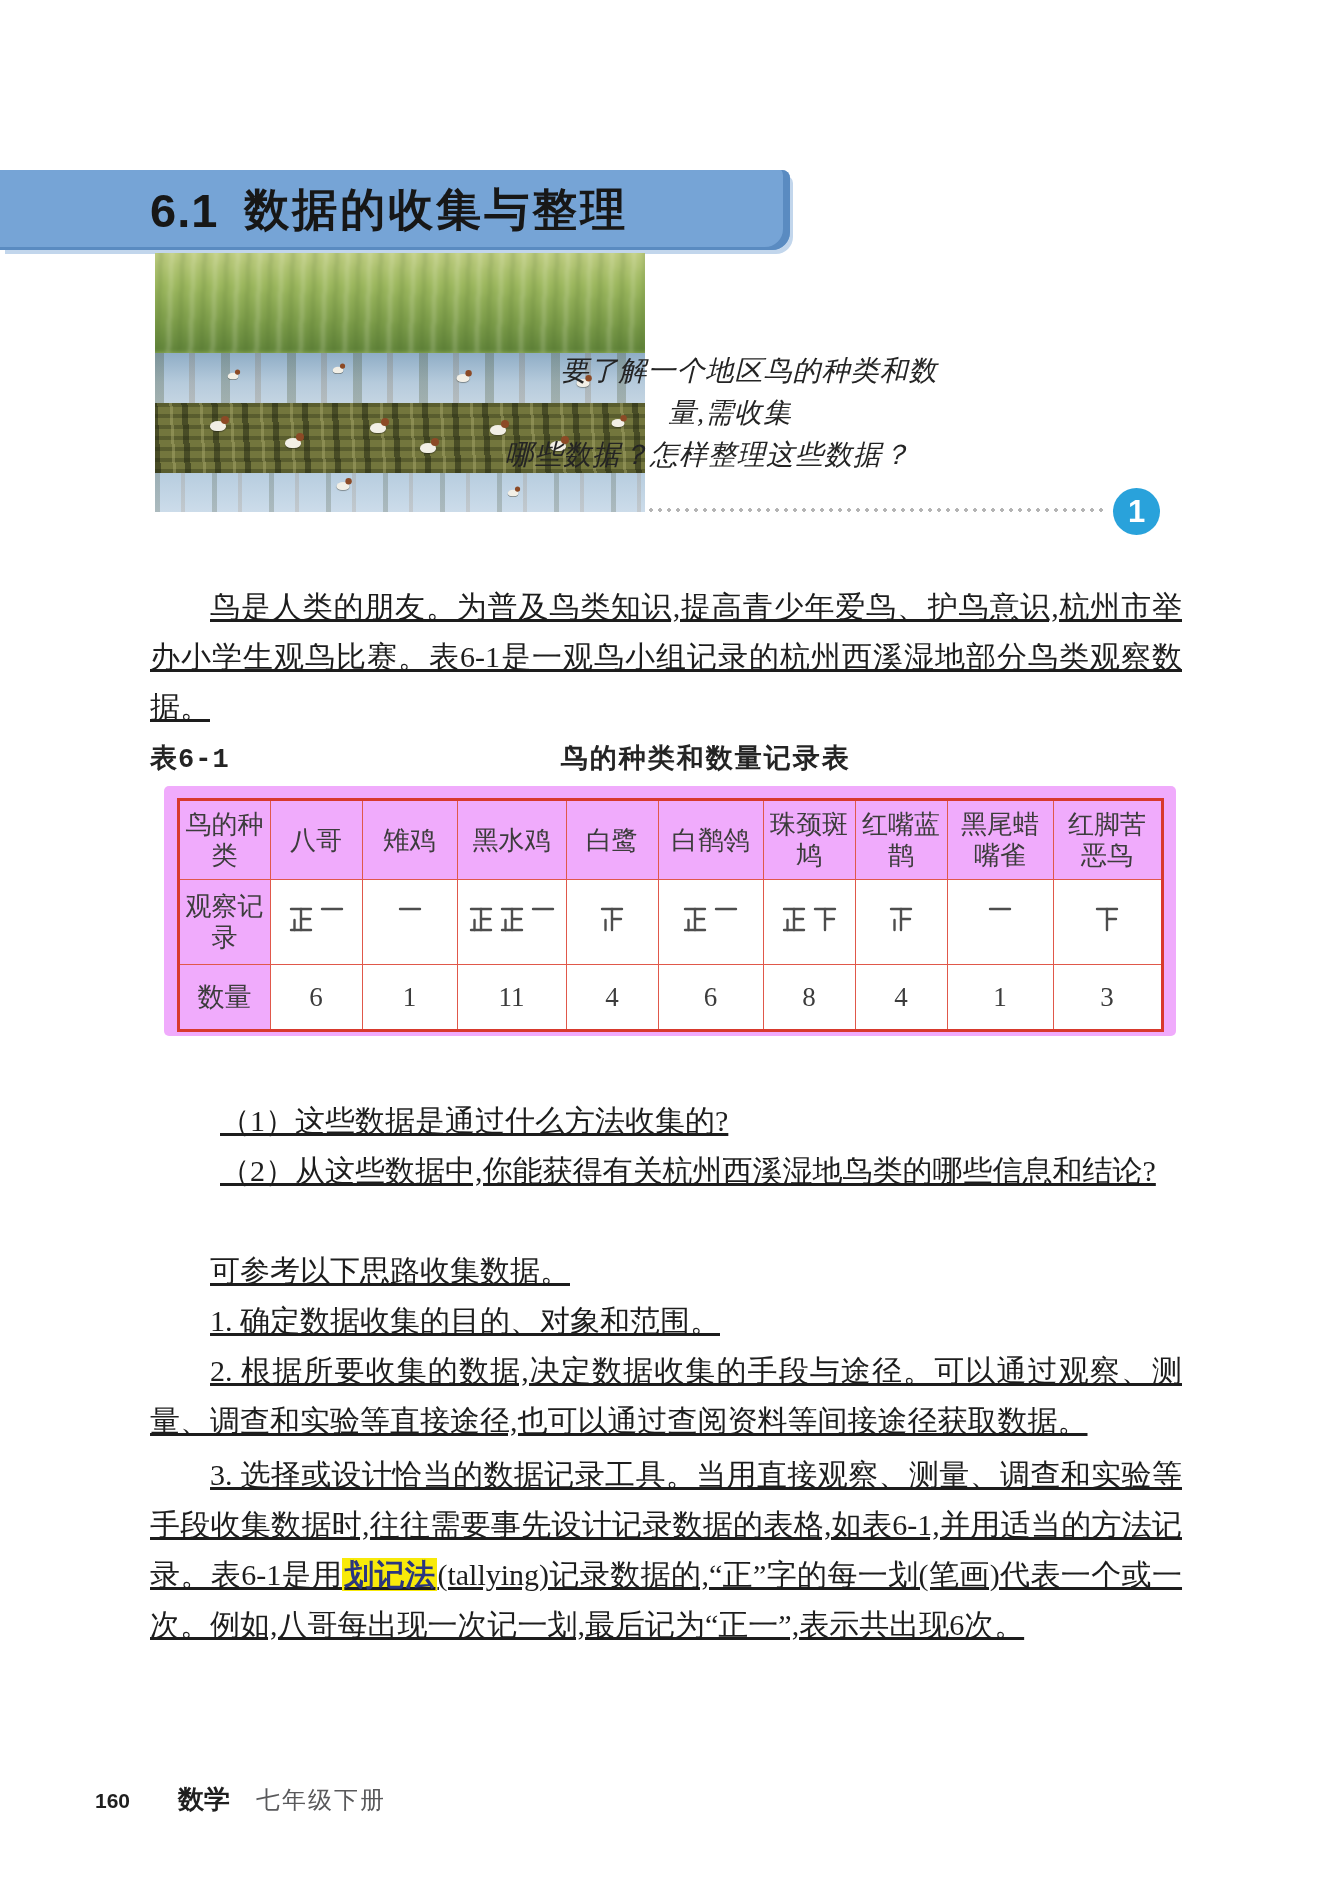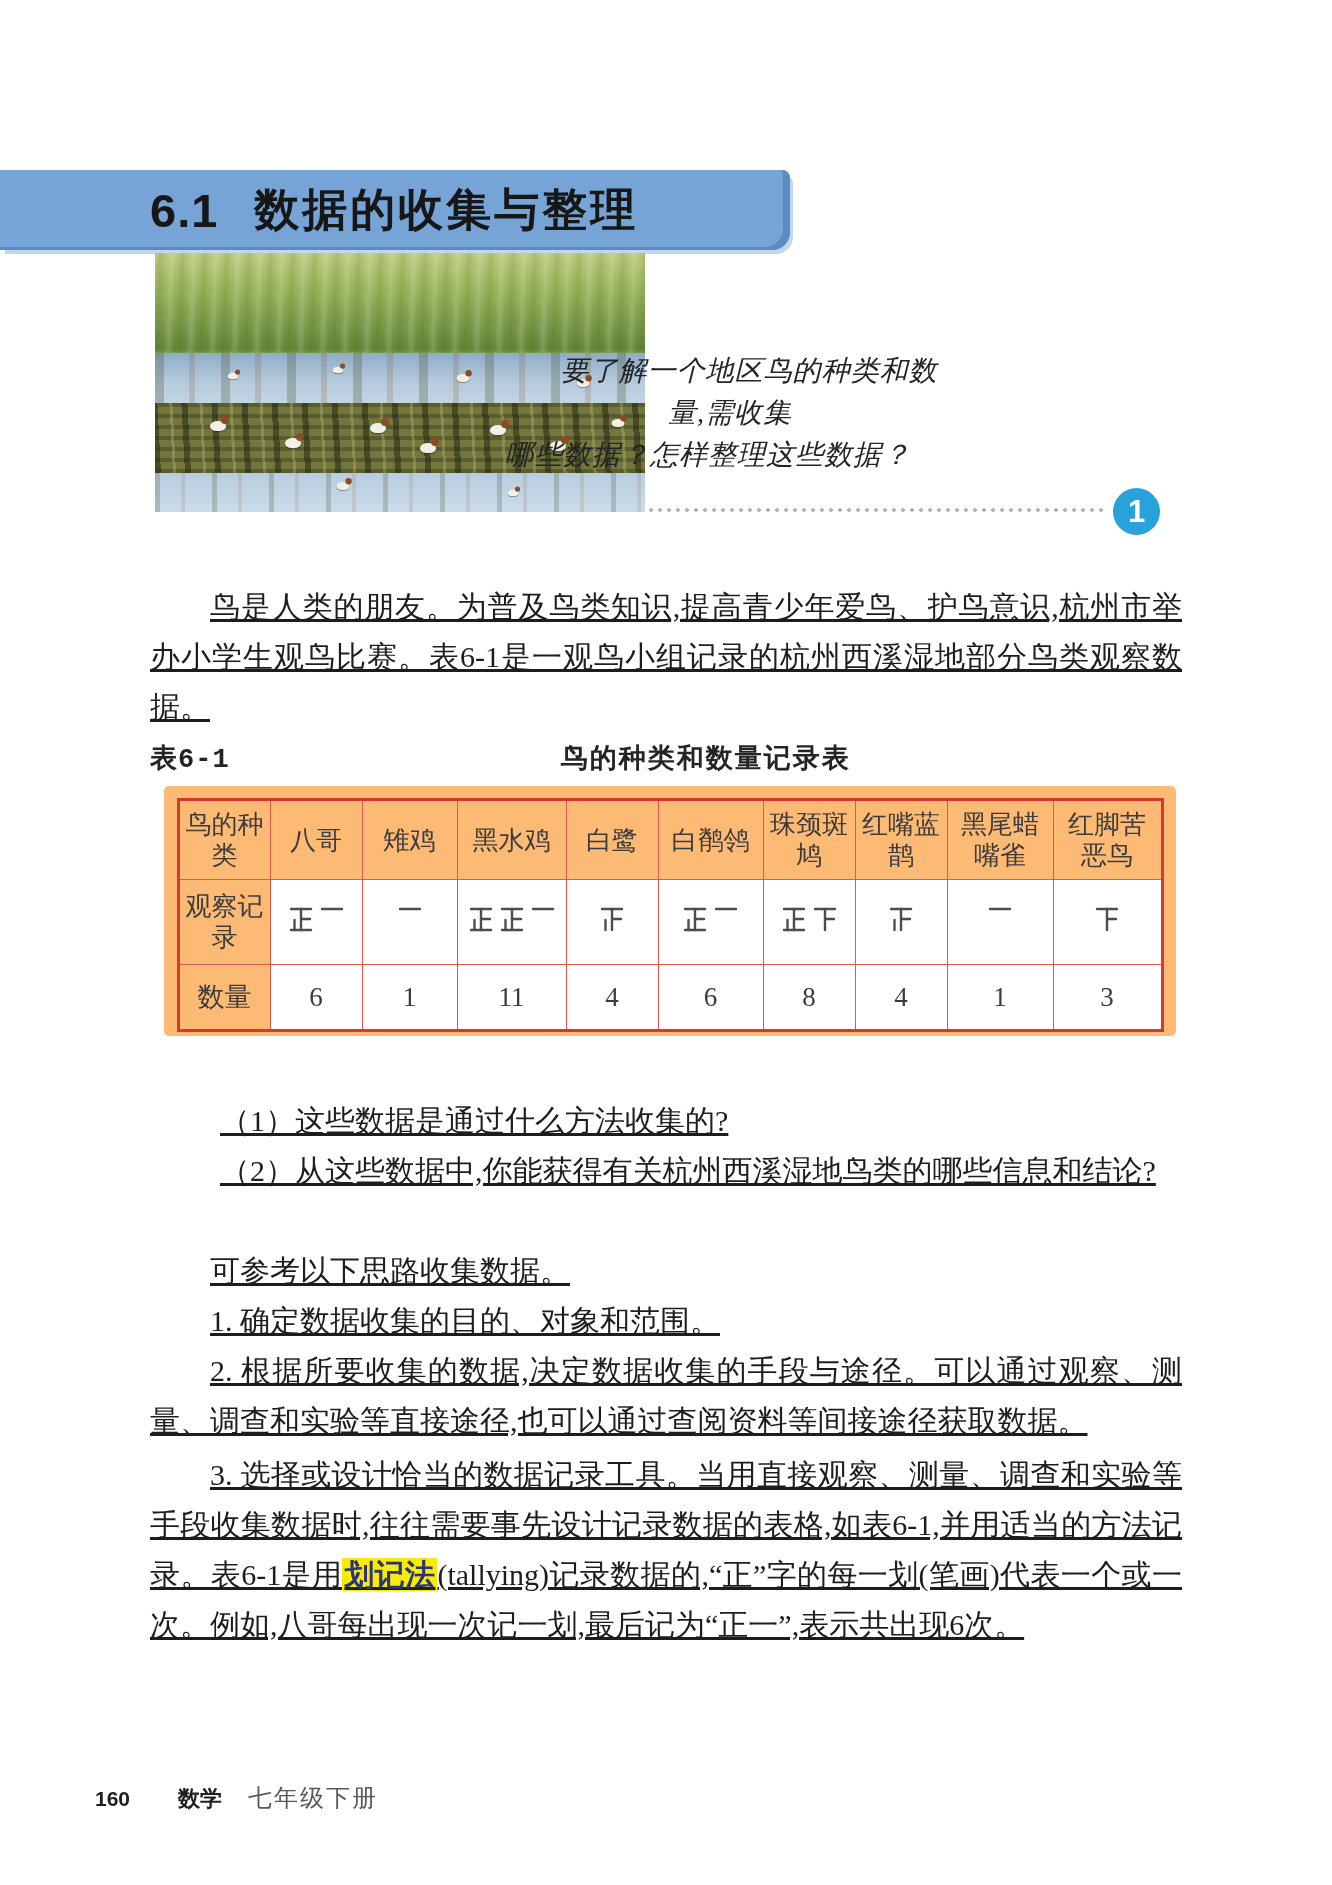--- a/index.html
+++ b/index.html
@@ -6,21 +6,21 @@
   .page{position:relative;width:1332px;height:1885px;background:#fff;overflow:hidden;
         font-family:"Liberation Serif", serif;color:#1c1c1c;}
 
   
   .banner{position:absolute;left:0;top:170px;width:790px;height:80px;
           background:#76a4d6;border-radius:0 8px 18px 0;
           box-shadow:inset -7px -3px 0 #5a8bc1, 4px 5px 0 -1px #c2d6ec;
           display:flex;align-items:center;padding-left:150px;box-sizing:border-box;
           font-family:"Liberation Sans", sans-serif;font-weight:bold;color:#171717;}
   .banner .num{font-size:47px;letter-spacing:1px;}
-  .banner .ttl{font-size:45px;margin-left:36px;letter-spacing:3px;}
+  .banner .ttl{font-size:45px;margin-left:26px;letter-spacing:3px;}
 
   
   .photo{position:absolute;left:155px;top:253px;width:490px;height:259px;overflow:hidden;background:#9ab760;}
   .ph-grass{position:absolute;left:-6px;right:-6px;top:-6px;height:106px;
             background:linear-gradient(180deg,#c3cf86 0%,#9db85f 35%,#7c9c49 70%,#5f8239 100%);filter:blur(2px);}
   .ph-grass::after{content:'';position:absolute;inset:0;
             background:repeating-linear-gradient(92deg,rgba(248,250,225,.45) 0 2px,rgba(0,0,0,0) 2px 11px,rgba(60,90,30,.35) 11px 13px,rgba(0,0,0,0) 13px 22px);}
   .ph-water-far{position:absolute;left:0;right:0;top:100px;height:50px;
             background:linear-gradient(180deg,#8fadc6 0%,#b6cbdc 60%,#c4d5e2 100%);}
   .ph-water-far::after{content:'';position:absolute;inset:0;opacity:.5;
@@ -63,38 +63,38 @@
   .item2{top:1316px;}
   .item3{top:1420px;}
   .hl{background:#f8ea09;font-weight:bold;color:#2a3580;padding:0 2px;}
 
   
   .tbl-caption{position:absolute;left:150px;top:740px;width:1032px;display:flex;align-items:baseline;
                font-family:Liberation Mono, monospace;font-weight:bold;color:#242424;}
   .tbl-caption .lab{font-size:27px;letter-spacing:1px;}
   .tbl-caption .cap{flex:1;text-align:center;font-size:27px;letter-spacing:2px;}
   .tbl-panel{position:absolute;left:164px;top:786px;width:1012px;height:250px;
-             background:#fdba74;border-radius:5px;box-sizing:border-box;}
+             background:#f0abfc;border-radius:5px;box-sizing:border-box;}
   table.bird-table{border-collapse:collapse;table-layout:fixed;width:984px;margin:12px auto 0;
              border:3px solid #d8392d;}
   .bird-table th,.bird-table td{border:1.6px solid #e0584a;font-weight:normal;text-align:center;
              vertical-align:middle;color:#3c3c3c;font-size:26px;line-height:31px;padding:2px;
              font-family:"Liberation Serif",serif;}
   .bird-table .r-head th{height:74px;}
   .bird-table .r-tally th,.bird-table .r-tally td{height:80px;}
   .bird-table .r-qty th,.bird-table .r-qty td{height:60px;font-size:27px;}
   .bird-table td.data-cell{background:#ffffff;}
   .tally-wrap{display:inline-flex;gap:5px;align-items:flex-start;justify-content:center;}
   .tally-wrap svg{display:block;}
 
   
   .footer{position:absolute;left:95px;top:1782px;display:flex;align-items:baseline;
           font-family:"Liberation Sans",sans-serif;}
   .footer .pg{font-size:21px;font-weight:bold;color:#1f1f1f;}
-  .footer .subj{font-size:22px;font-weight:bold;color:#1f1f1f;margin-left:48px;}
+  .footer .subj{font-size:26px;font-weight:bold;color:#1f1f1f;margin-left:48px;}
   .footer .vol{font-size:24px;color:#59595b;margin-left:26px;letter-spacing:2px;}
 </style>
 </head>
 <body>
 
 <div class="page">
 
   <div class="banner">
     <span class="num">6.1</span>
     <span class="ttl">数据的收集与整理</span>

